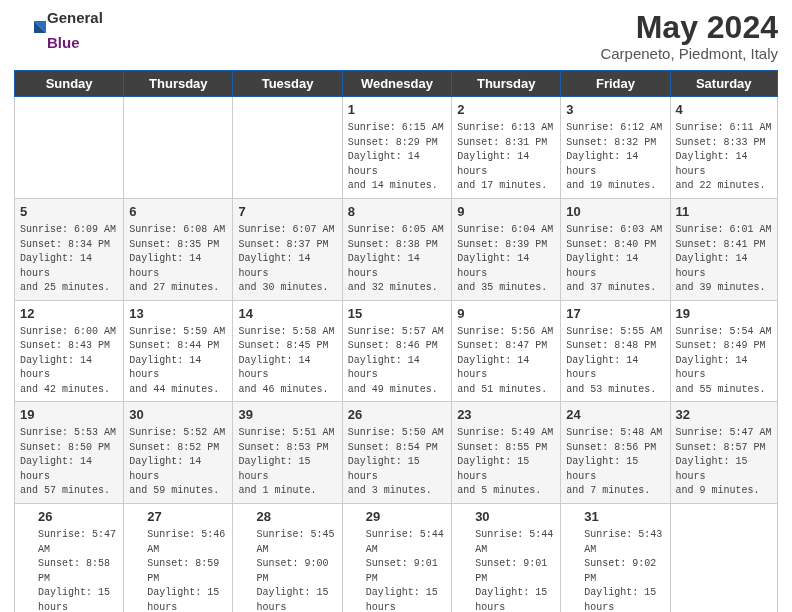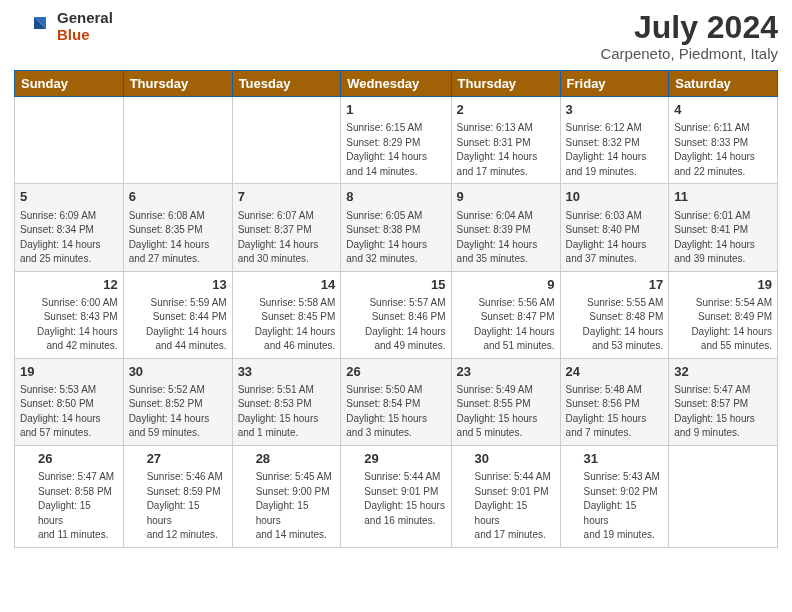--- a/index.html
+++ b/index.html
@@ -35,26 +35,26 @@
       font-size: 15px;
       color: #555;
       text-align: right;
     }
     .calendar {
       width: 100%;
       border-collapse: collapse;
       border: 1px solid #ccc;
     }
     .calendar th {
-      background: #a16207;
+      background: #404040;
       color: #fff;
       font-size: 13px;
       font-weight: bold;
       padding: 5px 6px;
-      text-align: left;
+      text-align: center;
       border: 1px solid #1a5da8;
     }
     .calendar td {
       vertical-align: top;
       border: 1px solid #ccc;
       padding: 4px 5px;
       width: 113px;
       min-height: 72px;
       background: #fff;
       font-size: 10.5px;
@@ -63,35 +63,36 @@
     }
     .calendar tr:nth-child(even) td {
       background: #f5f5f5;
     }
     .calendar tr:nth-child(odd) td {
       background: #fff;
     }
     
     .week-row-1 td { background: #fff; }
     .week-row-2 td { background: #f0f0f0; }
-    .week-row-3 td { background: #fff; text-align: right; }
+    .week-row-3 td { background: #fff; }
     .week-row-4 td { background: #f0f0f0; }
     .week-row-5 td { background: #fff; padding-left: 23px; }
 
     .day-num {
       font-size: 13px;
       font-weight: bold;
       color: #333;
       display: block;
       margin-bottom: 2px;
     }
     .day-info {
       font-size: 10px;
       color: #444;
       line-height: 1.45;
+      font-family: Liberation Mono, monospace;
     }
     .logo-wrap {
       display: flex;
       flex-direction: column;
       align-items: flex-start;
     }
     .logo-line1 {
       display: flex;
       align-items: center;
     }
@@ -100,28 +101,28 @@
 <body>
 
 <div class="page">
   <div class="header">
     <div class="logo-wrap">
       <div class="logo-line1">
         <svg width="32" height="32" viewBox="0 0 32 32">
           <polygon points="20,6 32,6 32,18" fill="#2a6ebb"></polygon>
           <polygon points="20,6 32,18 20,18" fill="#1a4e8a"></polygon>
         </svg>
-        <div style="display:flex;flex-direction:column;margin-left:11px;">
+        <div style="display:flex;flex-direction:column;margin-left:1px;gap:8px;">
           <span style="font-size:15px;font-weight:bold;color:#333;line-height:1.1;">General</span>
-          <span style="font-size:15px;font-weight:bold;color:#c2410c;line-height:1.1;">Blue</span>
+          <span style="font-size:15px;font-weight:bold;color:#701a75;line-height:1.1;">Blue</span>
         </div>
       </div>
     </div>
     <div class="title-block">
-      <div class="main-title">July 2024</div>
+      <div class="main-title">May 2024</div>
       <div class="subtitle">Carpeneto, Piedmont, Italy</div>
     </div>
   </div>
 
   <table class="calendar">
     <thead>
       <tr>
       <th>Sunday</th>
           <th>Thursday</th>
           <th>Tuesday</th>
@@ -216,21 +217,21 @@
         <tr class="week-row-4">
           <td>
             <span class="day-num">19</span>
             <div class="day-info">Sunrise: 5:53 AM<br>Sunset: 8:50 PM<br>Daylight: 14 hours<br>and 57 minutes.</div>
           </td>
           <td>
             <span class="day-num">30</span>
             <div class="day-info">Sunrise: 5:52 AM<br>Sunset: 8:52 PM<br>Daylight: 14 hours<br>and 59 minutes.</div>
           </td>
           <td>
-            <span class="day-num">33</span>
+            <span class="day-num">39</span>
             <div class="day-info">Sunrise: 5:51 AM<br>Sunset: 8:53 PM<br>Daylight: 15 hours<br>and 1 minute.</div>
           </td>
           <td>
             <span class="day-num">26</span>
             <div class="day-info">Sunrise: 5:50 AM<br>Sunset: 8:54 PM<br>Daylight: 15 hours<br>and 3 minutes.</div>
           </td>
           <td>
             <span class="day-num">23</span>
             <div class="day-info">Sunrise: 5:49 AM<br>Sunset: 8:55 PM<br>Daylight: 15 hours<br>and 5 minutes.</div>
           </td>

